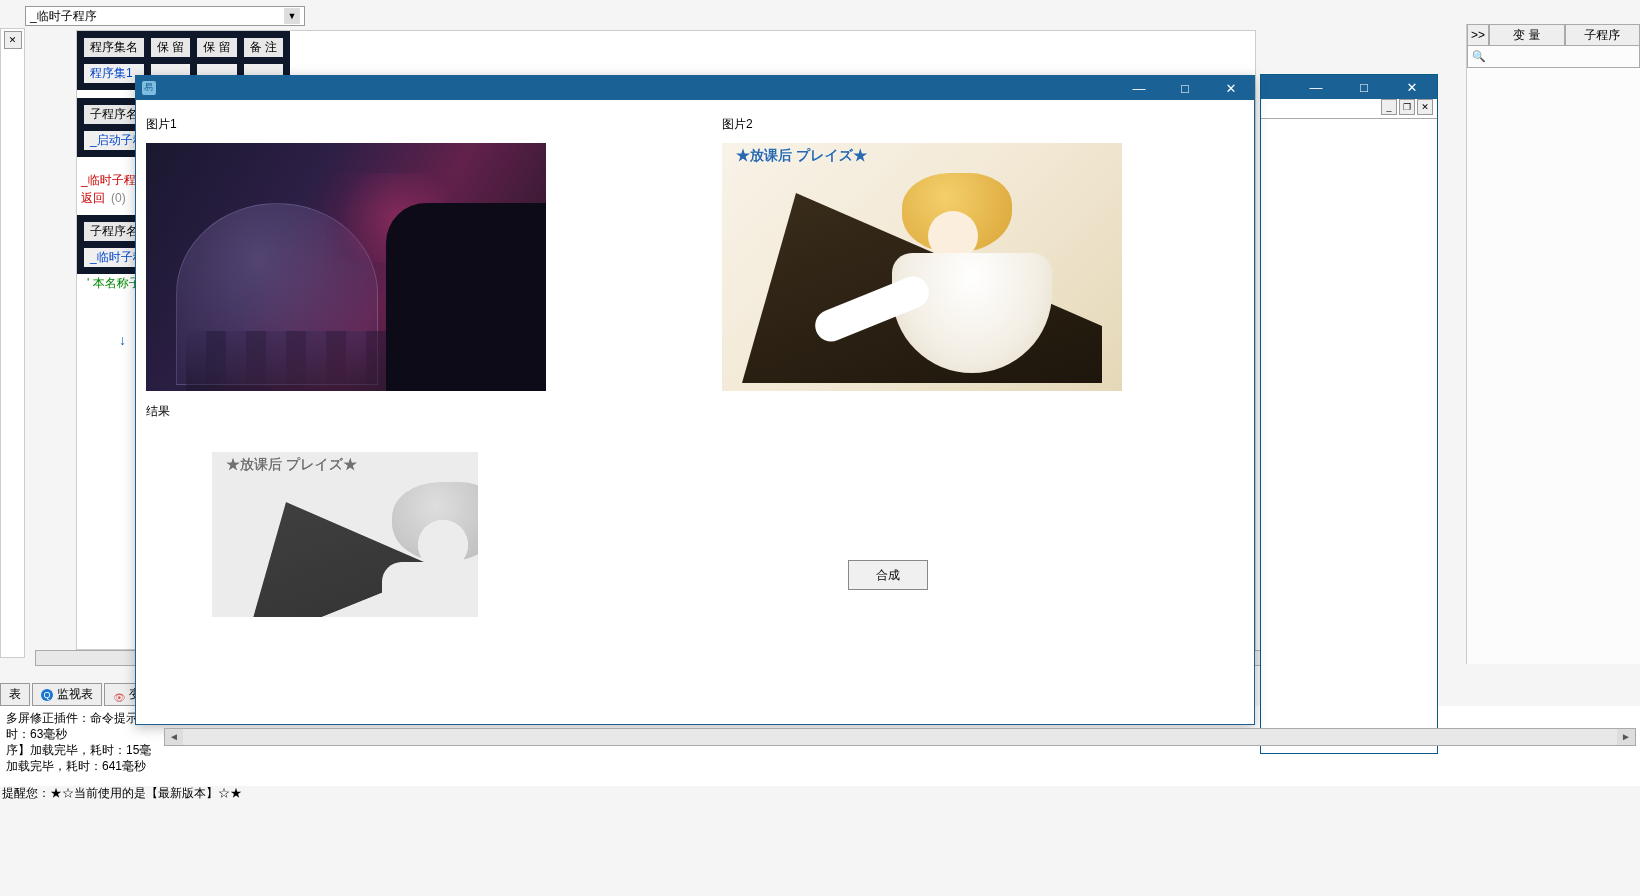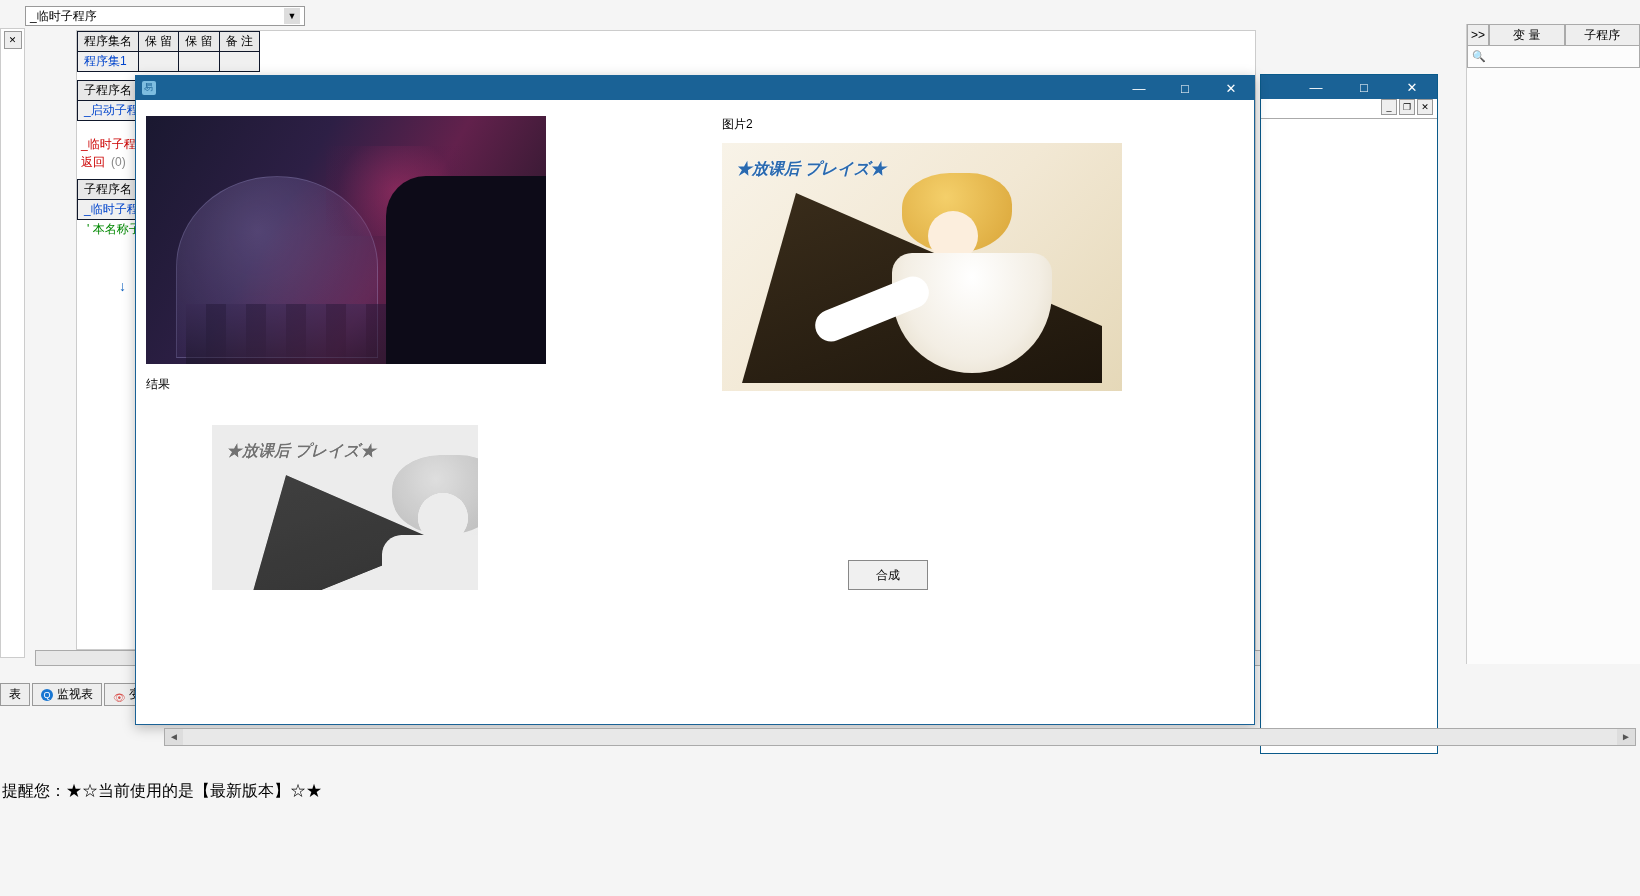--- a/index.html
+++ b/index.html
@@ -6,40 +6,40 @@
 body { background: #f0f0f0; width: 1640px; height: 896px; overflow: hidden; position: relative; font-size: 12px; }
 
 
 .ide-bg { position: absolute; inset: 0; background: #f5f5f5; }
 .combo-row { position: absolute; top: 6px; left: 25px; display: flex; align-items: center; }
 .combo { width: 280px; height: 20px; background: #fff; border: 1px solid #999; padding: 0 4px; display: flex; align-items: center; justify-content: space-between; }
 .combo-arrow { width: 16px; height: 16px; background: #ddd; display: flex; align-items: center; justify-content: center; font-size: 9px; }
 
 .code-area { position: absolute; top: 30px; left: 76px; width: 1180px; height: 620px; background: #fff; border: 1px solid #ccc; }
 .tbl { border-collapse: collapse; margin: 0; }
-.tbl td { border: 1px solid #0f172a; padding: 1px 6px; background: #f0f0f0; font-size: 12px; height: 18px; }
+.tbl td { border: 7px solid #0f172a; padding: 1px 6px; background: #f0f0f0; font-size: 12px; height: 18px; }
 .tbl .vhdr { background: #e8e8e8; }
 .link-b { color: #0044cc; }
 .red-t { color: #c00; padding-left: 2px; }
 .green-t { color: #080; padding-left: 8px; }
 .row { padding-left: 2px; height: 18px; display: flex; align-items: center; gap: 6px; }
 .arrow-down { color: #1565c0; margin-left: 42px; margin-top: 40px; font-size: 14px; }
 
 .left-sb { position: absolute; top: 28px; left: 0; width: 25px; height: 630px; border: 1px solid #ccc; background: #fff; }
 .left-sb .sb-btn { width: 18px; height: 18px; margin: 2px auto; border: 1px solid #999; background: #eee; font-size: 9px; display: flex; align-items: center; justify-content: center; }
 .hscroll-bg { position: absolute; left: 35px; top: 650px; width: 1230px; height: 16px; background: #e8e8e8; border: 1px solid #aaa; }
 
 .bottom-tabs { position: absolute; bottom: 190px; left: 0; display: flex; gap: 2px; }
 .bottom-tabs .tab { padding: 2px 8px; border: 1px solid #999; background: #eee; display: flex; align-items: center; gap: 4px; font-size: 12px; }
 .ic-q { display: inline-block; width: 12px; height: 12px; border-radius: 50%; background: #1976d2; color: #fff; font-size: 9px; line-height: 12px; text-align: center; }
 .ic-g { width: 12px; height: 9px; display: inline-block; }
 .ic-g::before { content: "👁"; font-size: 10px; color: #d9534f; }
 
 .log-area { position: absolute; bottom: 110px; left: 0; right: 0; height: 80px; background: #fff; padding: 4px 6px; font-size: 12px; line-height: 16px; }
-.status-row { position: absolute; bottom: 94px; left: 0; padding-left: 2px; font-size: 16px; }
+.status-row { position: absolute; bottom: 94px; left: 0; padding-left: 2px; font-size: 12px; }
 
 
 .right-panel { position: absolute; top: 24px; right: 0; width: 174px; height: 640px; border-left: 1px solid #ccc; background: #fcfcfc; }
 .rp-tabs { display: flex; height: 22px; }
 .rp-tabs div { flex: 1; border: 1px solid #aaa; text-align: center; line-height: 20px; background: #eee; font-size: 12px; }
 .rp-tabs .ghost { width: 22px; flex: none; }
 .rp-search { height: 22px; border: 1px solid #aaa; border-top: none; display: flex; align-items: center; padding: 0 4px; font-size: 11px; color: #777; }
 
 
 .blue-win { position: absolute; top: 74px; left: 1260px; width: 178px; height: 680px; background: #fff; border: 1px solid #0a5a8a; }
@@ -60,21 +60,21 @@
 .img-row { display: flex; gap: 36px; }
 .img-block .lbl { font-size: 12px; margin-bottom: 10px; display: block; }
 .img1 { width: 400px; height: 248px; background: linear-gradient(120deg,#1a1830 0%,#2d1f45 35%,#62214c 60%,#161420 100%); position: relative; overflow: hidden; }
 .img1::before { content: ""; position: absolute; left: 30px; top: 60px; width: 200px; height: 180px; border-radius: 50% 50% 0 0; background: radial-gradient(ellipse at 40% 30%, rgba(200,180,255,.25), rgba(50,30,80,.15)); border: 1px solid rgba(200,200,255,.2); }
 .img1::after { content: ""; position: absolute; right: -30px; top: 60px; width: 190px; height: 220px; background: #0d0b18; border-radius: 40px 0 0 0; }
 .img1 .glow { position: absolute; left: 180px; top: 30px; width: 140px; height: 90px; background: radial-gradient(circle,#e03a7a55,#5a1a4a22 70%,transparent); }
 .img1 .fl { position: absolute; left: 40px; bottom: 0; right: 60px; height: 60px; background: linear-gradient(to top, #1a1525, transparent), repeating-linear-gradient(90deg,#3a2a55 0 20px,#241838 20px 40px); opacity: .5; }
 
 .img2, .res-img { width: 400px; height: 248px; position: relative; overflow: hidden; }
 .img2 { background: linear-gradient(135deg,#f8f3e8 0%,#f2e8d4 50%,#e5d8b8 100%); }
-.img2 .logo { position: absolute; left: 14px; top: 16px; font-size: 16px; color: #2a6ab0; font-weight: bold; font-style: italic; text-shadow: 0 0 2px #fff; }
+.img2 .logo { position: absolute; left: 14px; top: 4px; font-size: 14px; color: #2a6ab0; font-weight: bold; text-shadow: 0 0 2px #fff; }
 .img2 .piano { position: absolute; left: 20px; top: 50px; width: 360px; height: 190px; background: linear-gradient(160deg,#3a2d1b,#1e160c); clip-path: polygon(0 100%, 15% 0, 100% 70%, 100% 100%); }
 .img2 .girl { position: absolute; left: 140px; top: 30px; width: 190px; height: 210px; }
 .img2 .hair { position: absolute; top: 0; left: 40px; width: 110px; height: 80px; background: radial-gradient(circle at 40% 30%,#f4cf6a,#d9a437); border-radius: 50% 45% 60% 55%; }
 .img2 .face { position: absolute; top: 38px; left: 66px; width: 50px; height: 50px; background: #fceedd; border-radius: 50%; }
 .img2 .dress { position: absolute; top: 80px; left: 30px; width: 160px; height: 120px; background: radial-gradient(ellipse at 50% 20%,#fff,#f3eee4 60%,#e0d6c0); border-radius: 20px 20px 80px 80px; }
 .img2 .leg { position: absolute; top: 120px; left: -50px; width: 120px; height: 32px; background: #fff; border-radius: 20px; transform: rotate(-22deg); }
 
 .res-lbl { margin-top: 12px; margin-bottom: 32px; display: block; font-size: 12px; }
 .res-img { width: 266px; height: 165px; margin-left: 66px; filter: grayscale(1) brightness(1.15) contrast(.85); }
 
@@ -169,20 +169,26 @@
       </div>
     <div class="tab">
         <span class="ic-q">Q</span>
         <span>监视表</span>
       </div>
     <div class="tab">
         <span class="ic-g"></span>
         <span>变量表</span>
       </div>
   </div>
+  <div class="log-area">
+    <div>多屏修正插件：命令提示</div>
+    <div>时：63毫秒</div>
+    <div>序】加载完毕，耗时：15毫</div>
+    <div>加载完毕，耗时：641毫秒</div>
+  </div>
   <div class="status-row">提醒您：★☆当前使用的是【最新版本】☆★</div>
 </div>
 
 <div class="blue-win">
   <div class="blue-title">
     <span>—</span>
     <span>□</span>
     <span>✕</span>
   </div>
   <div class="sub-hdr">
@@ -197,20 +203,21 @@
     <span class="ico"></span>
     <div class="win-ctrls">
       <span>—</span>
       <span>□</span>
       <span>✕</span>
     </div>
   </div>
   <div class="win-body">
     <div class="img-row">
       <div class="img-block">
+        <span class="lbl">图片1</span>
         <div class="img1">
           <div class="glow"></div>
             <div class="fl"></div>
         </div>
         <span class="res-lbl">结果</span>
         <div class="res-img img2">
           <span class="logo">★放课后 プレイズ★</span>
           <div class="piano"></div>
           <div class="girl">
               <div class="hair"></div>

